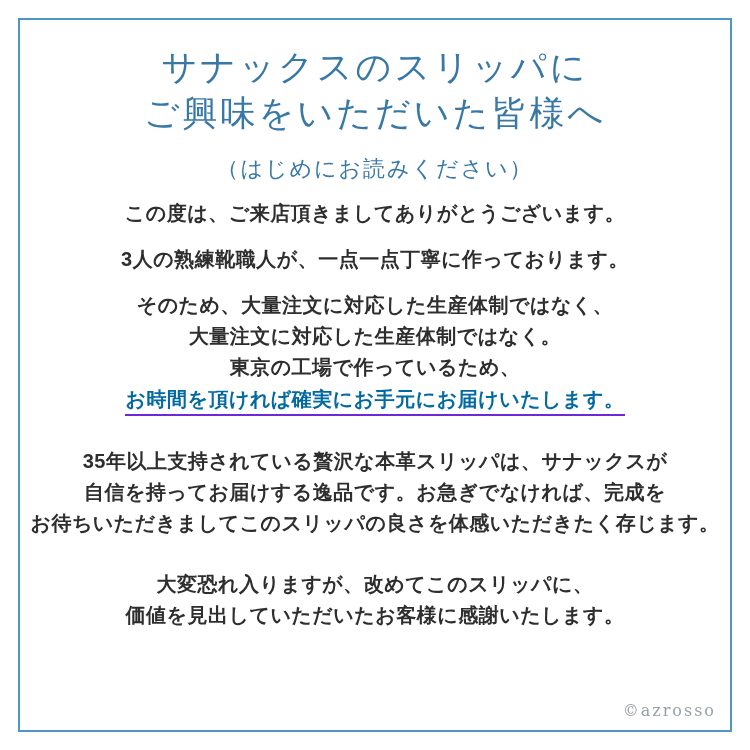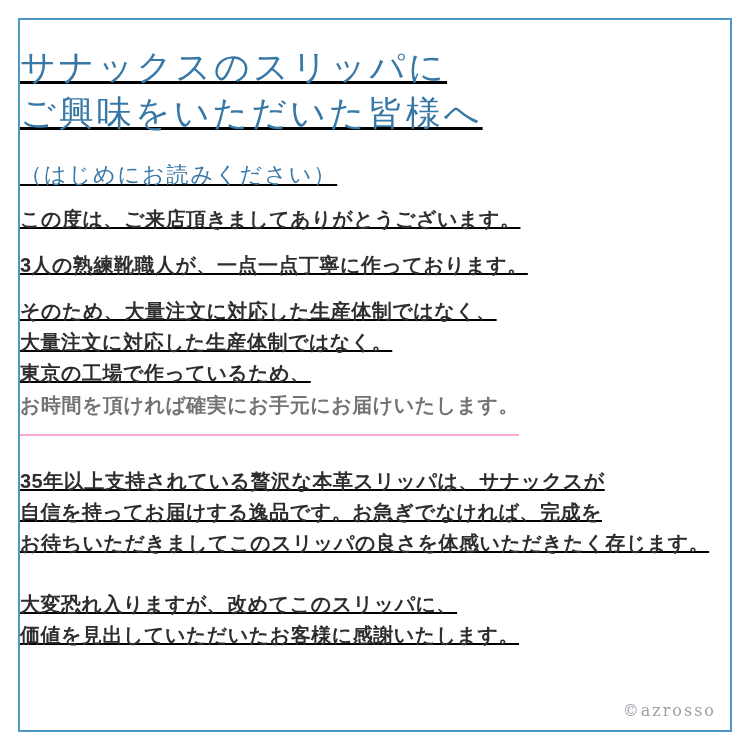--- a/index.html
+++ b/index.html
@@ -18,56 +18,56 @@
     overflow: hidden;
   }
   .frame {
     position: absolute;
     left: 18px;
     top: 18px;
     right: 18px;
     bottom: 18px;
     border: 2px solid #4c96c8;
     box-sizing: border-box;
+    text-align: center;
     padding-top: 24px;
-    text-decoration: underline;
   }
   h1.title {
     margin: 0;
     font-family: "DejaVu Serif", "Liberation Serif", serif;
     font-weight: 500;
     font-size: 35px;
     line-height: 46px;
     letter-spacing: 3px;
     color: #3878a6;
   }
   h1.title .tl { display: block; }
   .subtitle {
-    margin-top: 24px;
+    margin-top: 18px;
     font-family: "DejaVu Serif", "Liberation Serif", serif;
     font-size: 22px;
     letter-spacing: 2px;
     color: #3878a6;
   }
   p.para {
     margin: 15px 0 0 0;
     font-size: 20px;
     font-weight: bold;
     line-height: 31px;
     letter-spacing: 0.5px;
     color: #2e2e2e;
   }
   p.para.first { margin-top: 14px; }
   p.para.gap   { margin-top: 30px; }
   .line { display: block; }
   .highlight {
     display: inline-block;
-    color: #737373;
-    border-bottom: 2px solid #f9a8d4;
-    padding-bottom: 16px;
+    color: #0369a1;
+    border-bottom: 2px solid #6d28d9;
+    padding-bottom: 2px;
     line-height: 26px;
     margin-top: 3px;
   }
   .copyright {
     position: absolute;
     right: 14px;
     bottom: 10px;
     font-family: "DejaVu Serif", "Liberation Serif", serif;
     font-size: 16px;
     letter-spacing: 2px;

